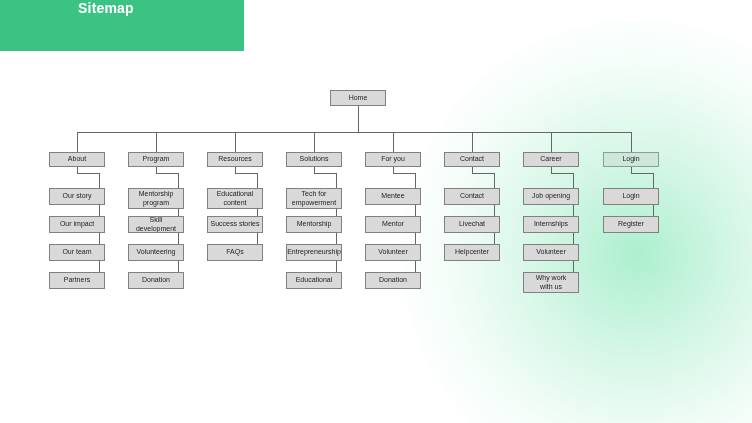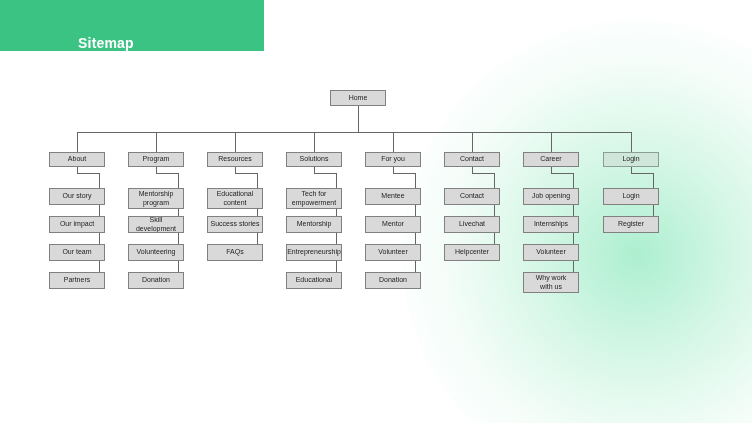--- a/index.html
+++ b/index.html
@@ -21,24 +21,24 @@
     position:absolute;
     right:-120px;top:20px;
     width:470px;height:470px;
     border-radius:50%;
     background:radial-gradient(circle at 50% 50%, rgba(106,226,168,0.55) 0%, rgba(140,232,188,0.34) 32%, rgba(190,243,217,0.16) 58%, rgba(255,255,255,0) 76%);
     pointer-events:none;
     z-index:0;
   }
   #header{
     position:absolute;left:0;top:0;
-    width:264px;height:51px;
+    width:244px;height:51px;
     background:#3bc384;
     z-index:3;
-    display:flex;align-items:flex-end;
+    display:flex;align-items:flex-start;
   }
   #header-title{
     color:#ffffff;
     font-size:14px;
     font-weight:bold;
     letter-spacing:0.2px;
     margin-left:78px;
     white-space:nowrap;
   }
   #diagram{

